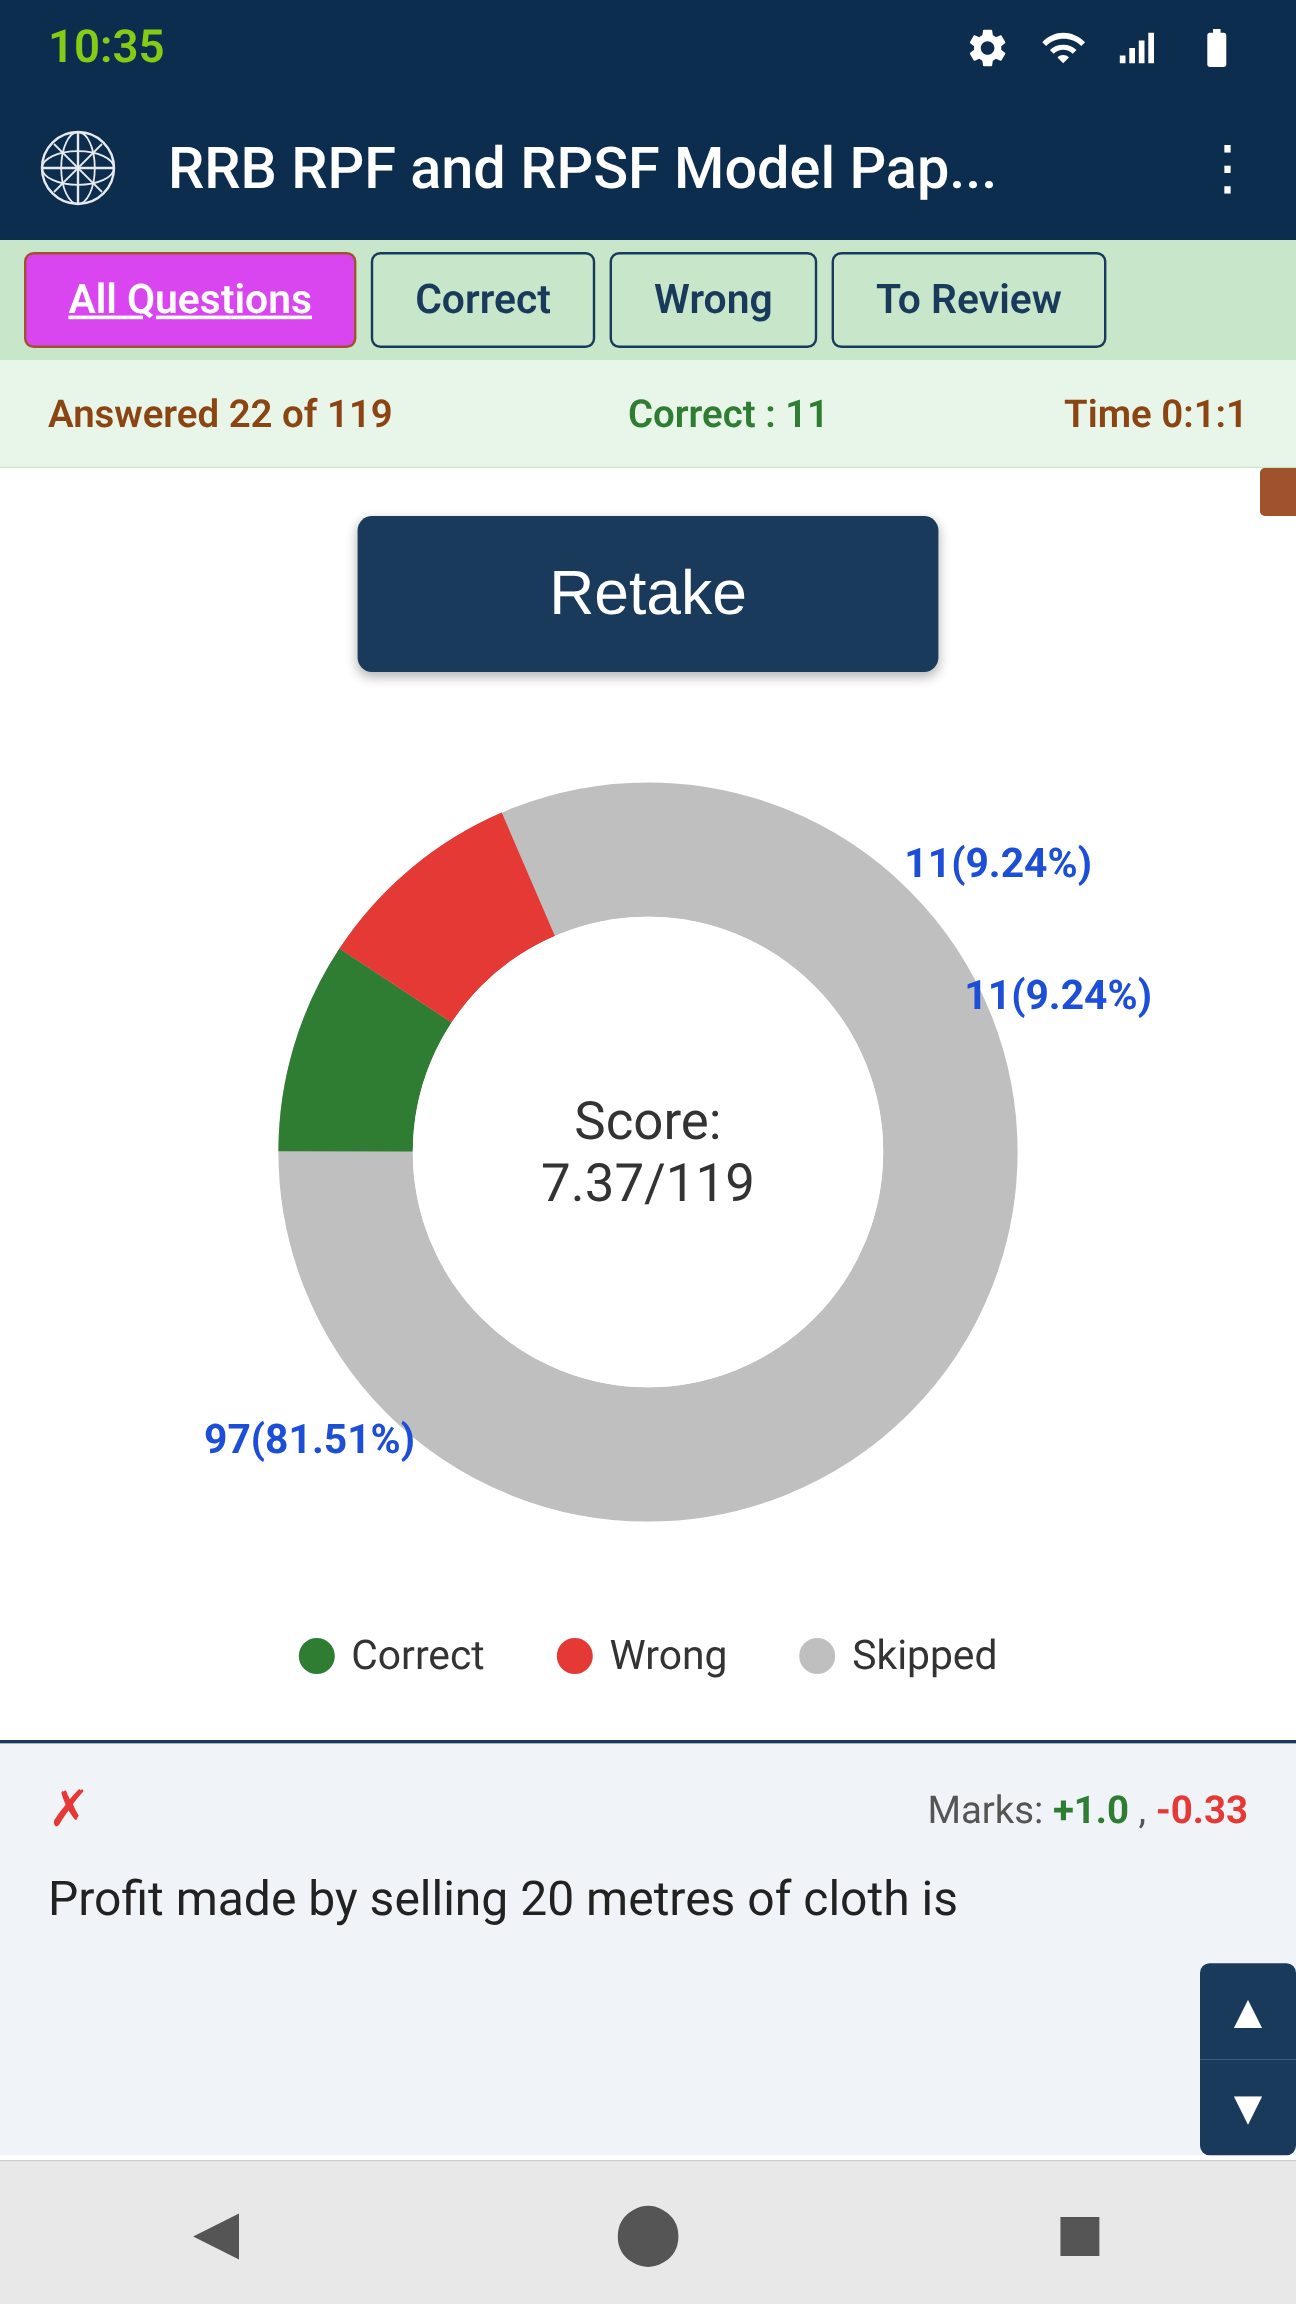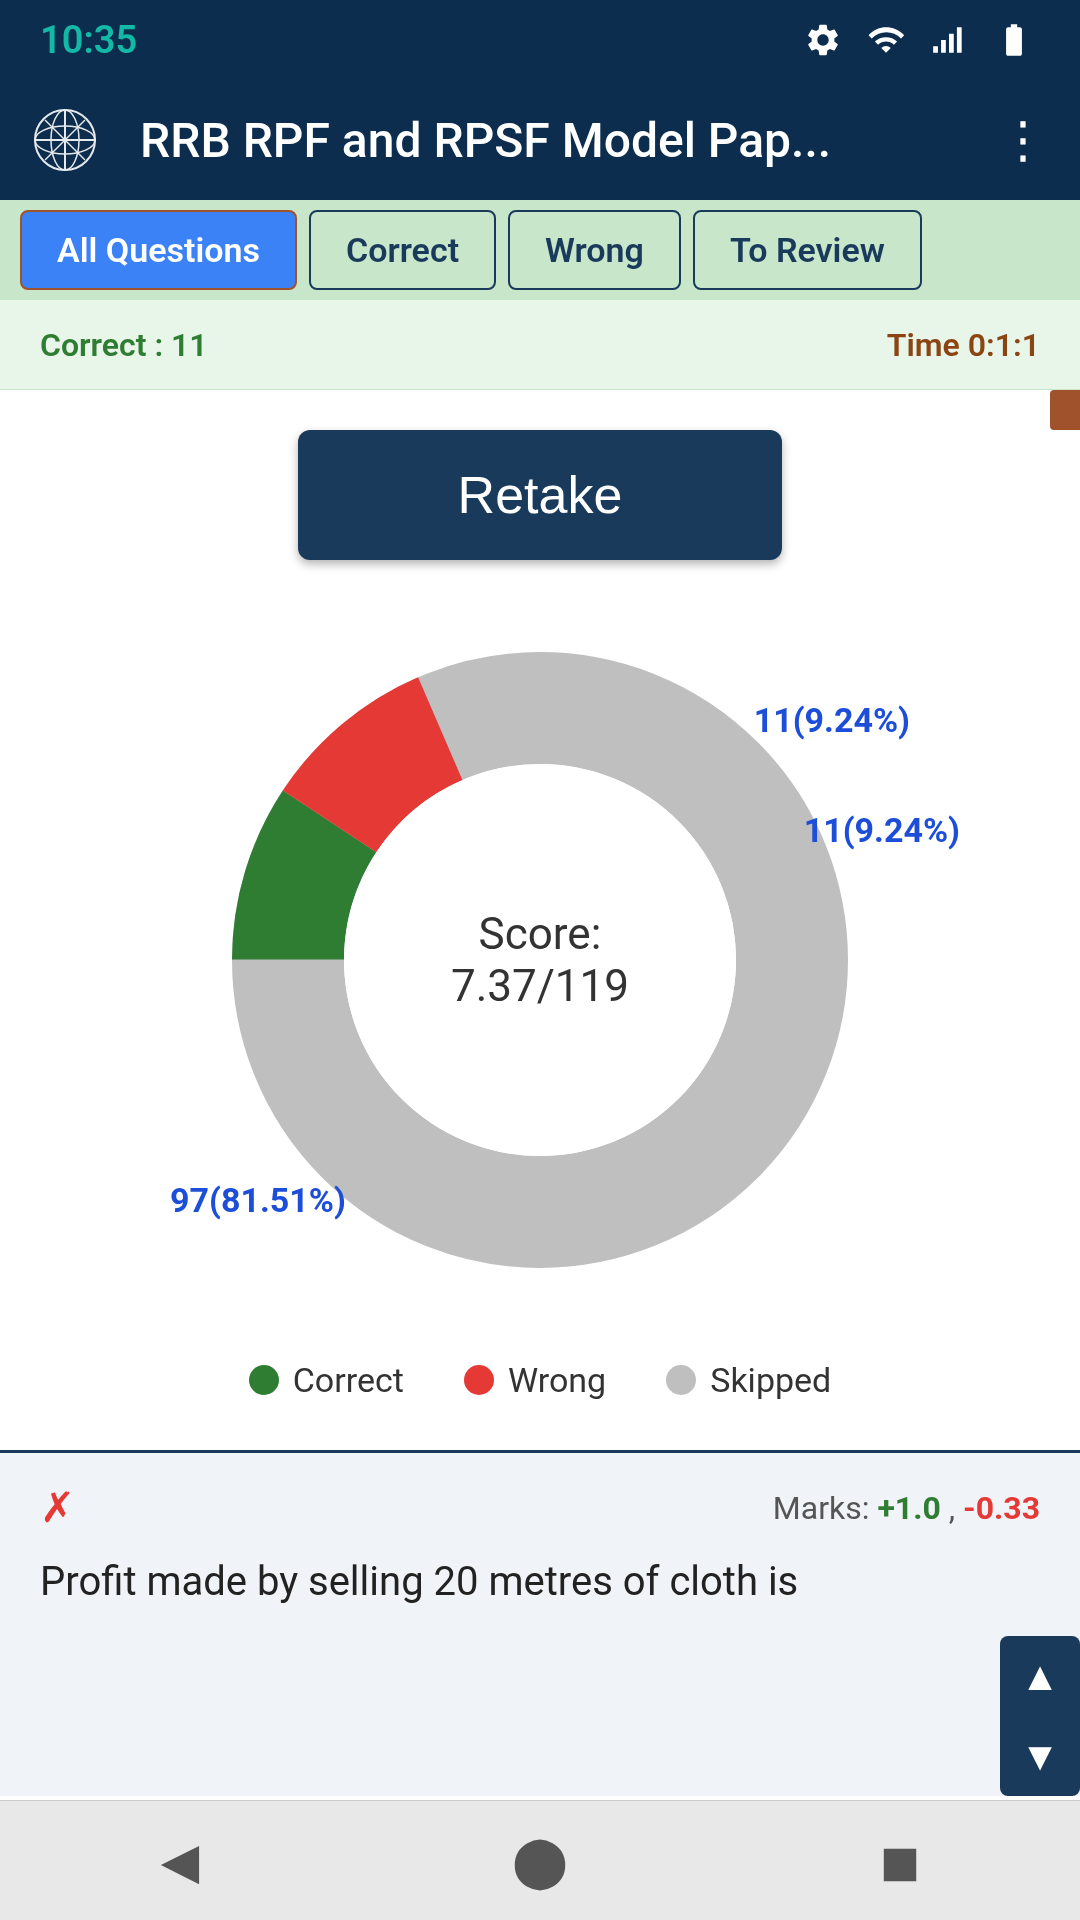--- a/index.html
+++ b/index.html
@@ -9,21 +9,21 @@
       min-height: 1920px;
       font-family: 'Roboto', Arial, sans-serif;
       background: #f5f5f5;
       display: flex;
       flex-direction: column;
     }
 
     
     .status-bar {
       background: #0d2d4e;
-      color: #14b8a6;
+      color: #84cc16;
       display: flex;
       justify-content: space-between;
       align-items: center;
       padding: 18px 40px;
       height: 80px;
     }
     .status-time {
       font-size: 38px;
       font-weight: 600;
     }
@@ -77,23 +77,24 @@
       padding: 18px 35px;
       border-radius: 8px;
       font-size: 34px;
       font-weight: 600;
       cursor: pointer;
       border: 2px solid #1a3a5c;
       color: #1a3a5c;
       background: transparent;
     }
     .tab-item.active {
-      background: #3b82f6;
+      background: #d946ef;
       color: white;
       border-color: #a0522d;
+      text-decoration: underline;
     }
 
     
     .stats-bar {
       background: #e8f5e9;
       display: flex;
       justify-content: space-between;
       align-items: center;
       padding: 22px 40px;
       height: 90px;
@@ -359,20 +360,21 @@
 </div>
 
 <div class="tab-bar">
   <div class="tab-item active">All Questions</div>
   <div class="tab-item">Correct</div>
   <div class="tab-item">Wrong</div>
   <div class="tab-item">To Review</div>
 </div>
 
 <div class="stats-bar">
+  <span class="stats-answered">Answered 22 of 119</span>
   <span class="stats-correct">Correct : 11</span>
   <span class="stats-time">Time 0:1:1</span>
 </div>
 
 <div class="main-content">
 
   <div class="scroll-indicator"></div>
 
   <button class="retake-btn">Retake</button>
 

